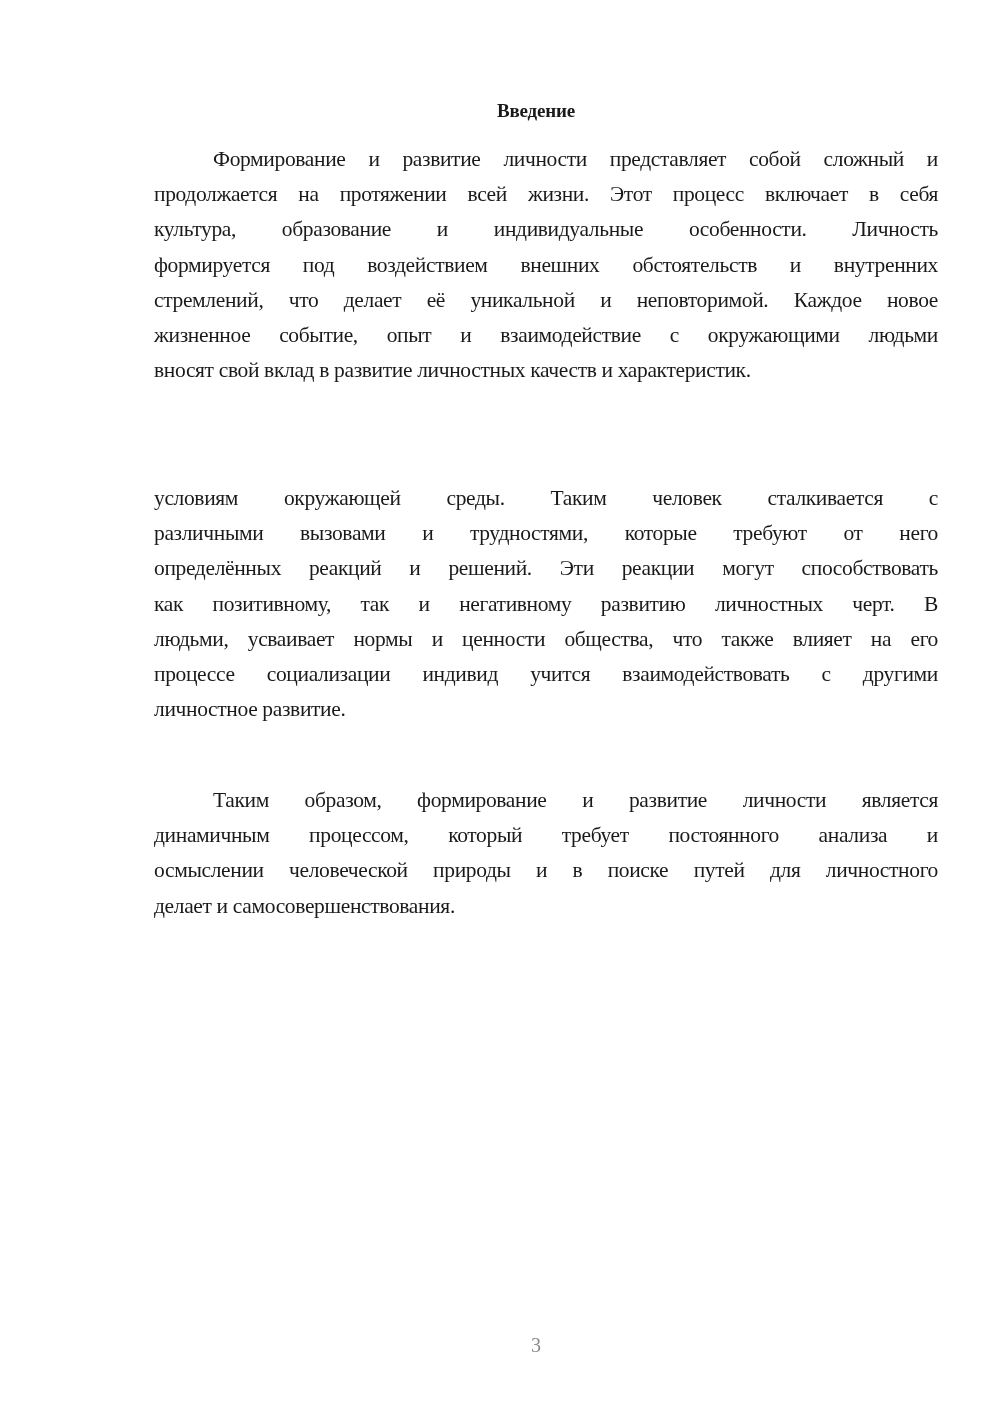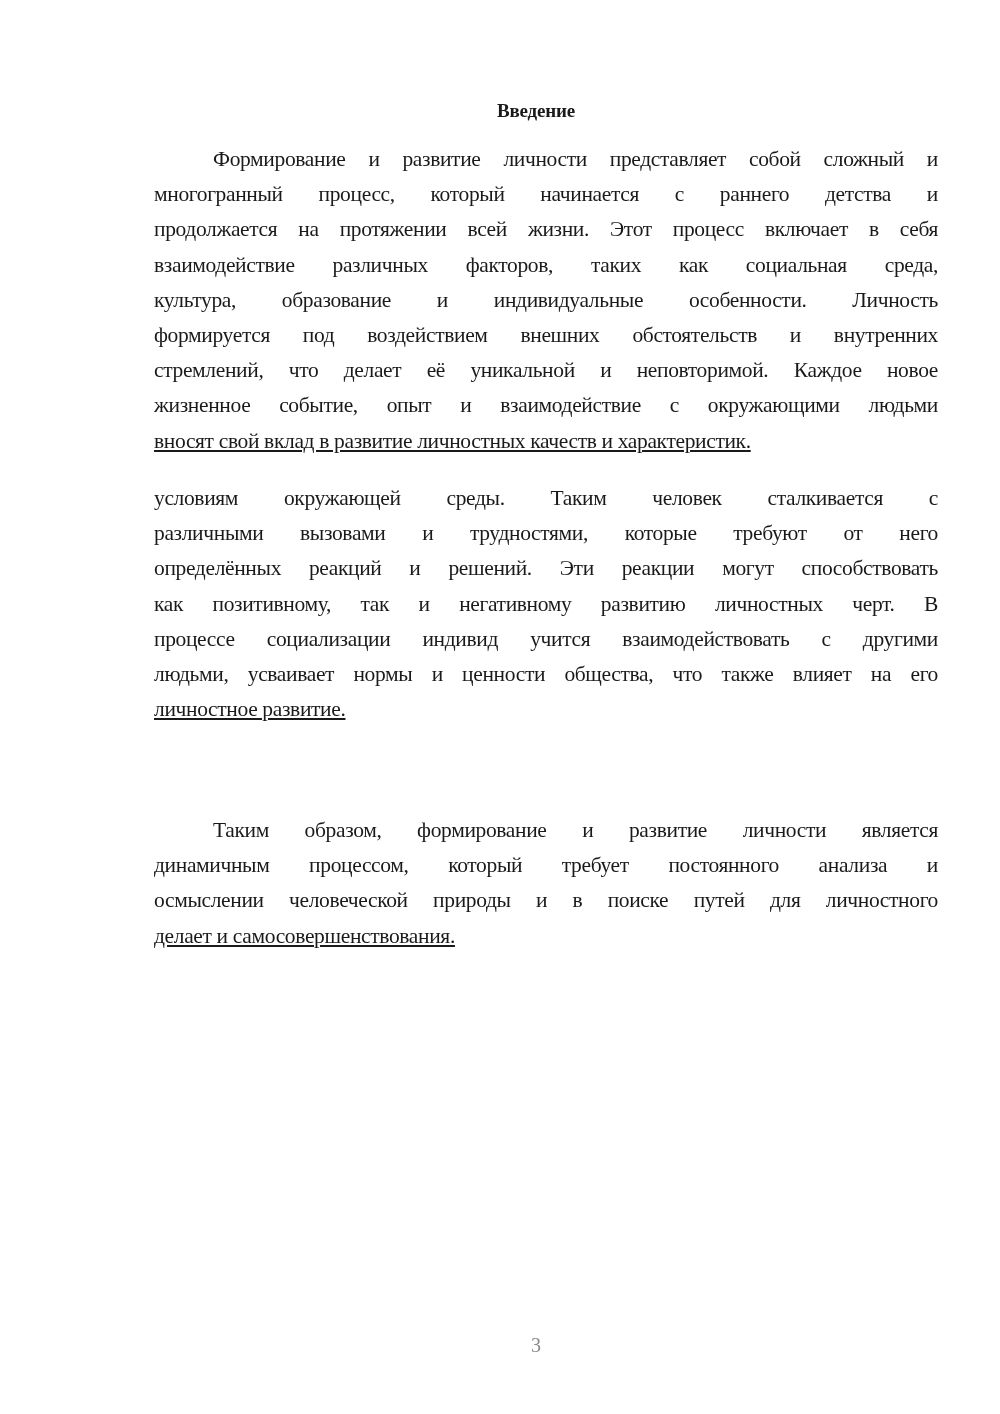--- a/index.html
+++ b/index.html
@@ -12,49 +12,43 @@
       position: absolute; top: 99px; left: 0; width: 1072px; text-align: center;
       font-weight: bold; font-size: 19px; line-height: 24px; letter-spacing: -0.2px;
     }
     .para { position: absolute; left: 144px; width: 784px; margin-left: 10px; }
     .line {
       display: block; height: 35.2px; font-size: 21.5px; line-height: 35.2px;
       text-align: justify; text-align-last: justify; white-space: nowrap; overflow: visible;
       letter-spacing: -0.35px; word-spacing: 0px;
     }
     .line.first { padding-left: 59px; }
-    .line.last { text-align: left; text-align-last: left; text-decoration: underline; }
+    .line.last { text-align: left; text-align-last: left; }
     .line span.fill { display: block; width: 100%; white-space: normal; text-align: justify; text-align-last: justify; }
     .line.last span.fill { text-align-last: left; }
     #p1 { top: 142px; }
     #p2 { top: 481px; }
-    #p3 { top: 813px; }
+    #p3 { top: 783px; }
     .page-number {
       position: absolute; top: 1334px; left: 0; width: 1072px; text-align: center;
       font-size: 20px; color: #8a8a8a; font-family: "Liberation Serif", serif;
     }
   </style>
 </head>
 <body>
 
 <div class="page">
   <div class="title">Введение</div>
 
   <div class="para" id="p1">
     <div class="line first">
         <span class="fill">Формирование и развитие личности представляет собой сложный и</span>
       </div>
     <div class="line">
-        <span class="fill">многогранный процесс, который начинается с раннего детства и</span>
-      </div>
-    <div class="line">
         <span class="fill">продолжается на протяжении всей жизни. Этот процесс включает в себя</span>
-      </div>
-    <div class="line">
-        <span class="fill">взаимодействие различных факторов, таких как социальная среда,</span>
       </div>
     <div class="line">
         <span class="fill">культура, образование и индивидуальные особенности. Личность</span>
       </div>
     <div class="line">
         <span class="fill">формируется под воздействием внешних обстоятельств и внутренних</span>
       </div>
     <div class="line">
         <span class="fill">стремлений, что делает её уникальной и неповторимой. Каждое новое</span>
       </div>
@@ -73,24 +67,24 @@
     <div class="line">
         <span class="fill">различными вызовами и трудностями, которые требуют от него</span>
       </div>
     <div class="line">
         <span class="fill">определённых реакций и решений. Эти реакции могут способствовать</span>
       </div>
     <div class="line">
         <span class="fill">как позитивному, так и негативному развитию личностных черт. В</span>
       </div>
     <div class="line">
-        <span class="fill">процессе социализации индивид учится взаимодействовать с другими</span>
+        <span class="fill">людьми, усваивает нормы и ценности общества, что также влияет на его</span>
       </div>
     <div class="line">
-        <span class="fill">людьми, усваивает нормы и ценности общества, что также влияет на его</span>
+        <span class="fill">процессе социализации индивид учится взаимодействовать с другими</span>
       </div>
     <div class="line last">
         <span class="fill">личностное развитие.</span>
       </div>
   </div>
 
   <div class="para" id="p3">
     <div class="line first">
         <span class="fill">Таким образом, формирование и развитие личности является</span>
       </div>

